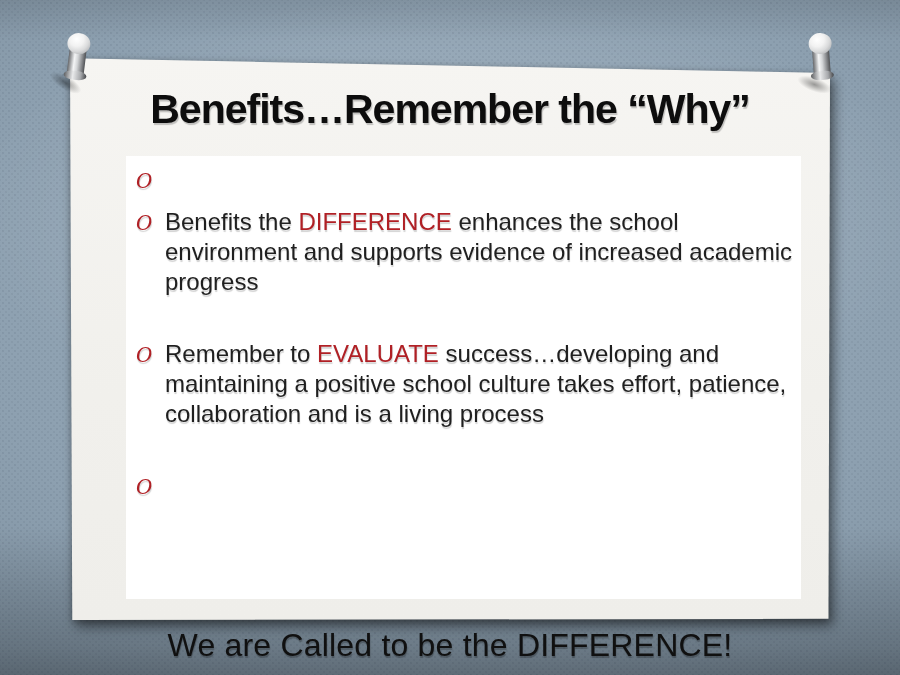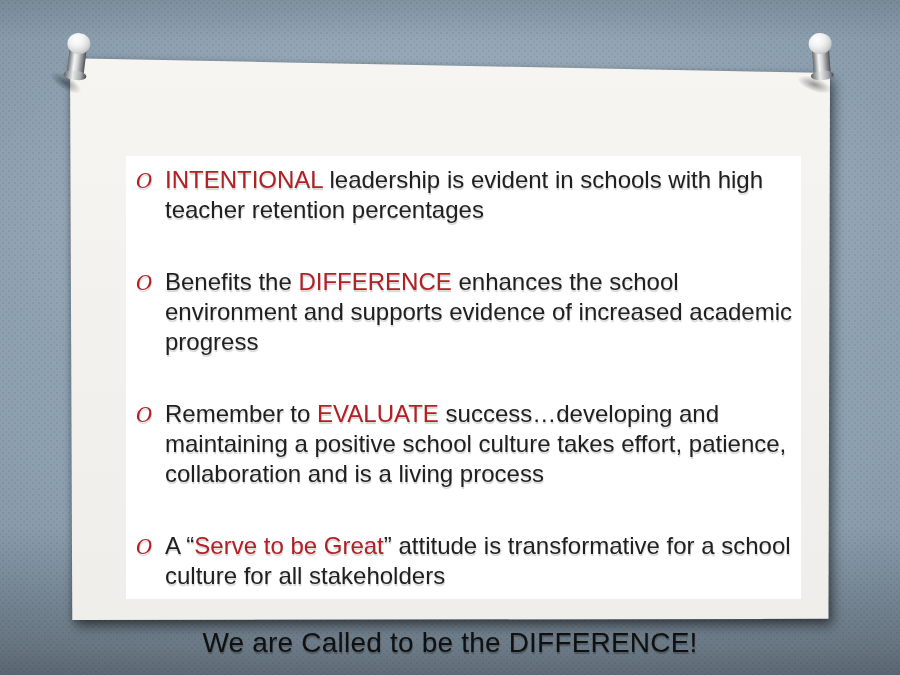--- a/index.html
+++ b/index.html
@@ -56,21 +56,21 @@
   li.bullet-item .marker{
     position:absolute;left:10px;top:1px;
     font-family:"DejaVu Serif",serif;
     font-style:italic;font-size:20px;
     color:var(--accent,#b02025);
   }
   .accent{color:var(--accent,#b02025);}
   .footer-line{
     position:absolute;left:0;right:0;top:627px;
     text-align:center;
-    font-size:28px;letter-spacing:0.2px;
+    font-size:32px;letter-spacing:0.2px;
     color:#101010;
     text-shadow:0.5px 1.5px 1px rgba(0,0,0,0.25);
   }
   
   .pin{position:absolute;width:38px;height:60px;}
   .pin-left{left:58px;top:33px;transform:rotate(7deg);}
   .pin-right{left:803px;top:33px;transform:rotate(-4deg);}
   .pin .shadow{
     position:absolute;left:-8px;top:44px;width:36px;height:14px;
     background:radial-gradient(ellipse at center, rgba(0,0,0,0.38), rgba(0,0,0,0) 70%);
@@ -91,26 +91,27 @@
     background:radial-gradient(circle at 38% 30%, #ffffff 0%, #f2f2f2 35%, #d9dadb 60%, #97999c 100%);
   }
 </style>
 </head>
 <body>
 
 <div class="board"></div>
 
 <div class="paper-wrap">
   <div class="paper">
+    <div class="slide-title">Benefits…Remember the “Why”</div>
     <div class="content-box">
       <ul class="bullets">
-          <li class="bullet-item"><span class="marker">O</span><span class="bullet-text"><span class="accent">INTENTIONAL</span><span> leadership is evident in schools with high teacher retention percentages</span></span></li>
+          <li class="bullet-item"><span class="marker">O</span></li>
           <li class="bullet-item"><span class="marker">O</span><span class="bullet-text"><span>Benefits the </span><span class="accent">DIFFERENCE</span><span> enhances the school environment and supports evidence of increased academic progress</span></span></li>
           <li class="bullet-item"><span class="marker">O</span><span class="bullet-text"><span>Remember to </span><span class="accent">EVALUATE</span><span> success…developing and maintaining a positive school culture takes effort, patience, collaboration and is a living process</span></span></li>
-          <li class="bullet-item"><span class="marker">O</span><span class="bullet-text"><span>A “</span><span class="accent">Serve to be Great</span><span>” attitude is transformative for a school culture for all stakeholders</span></span></li>
+          <li class="bullet-item"><span class="marker">O</span></li>
         </ul>
     </div>
   </div>
 </div>
 
 <div class="pin pin-left">
   <div class="shadow"></div>
   <div class="body"></div>
   <div class="base"></div>
   <div class="head"></div>

